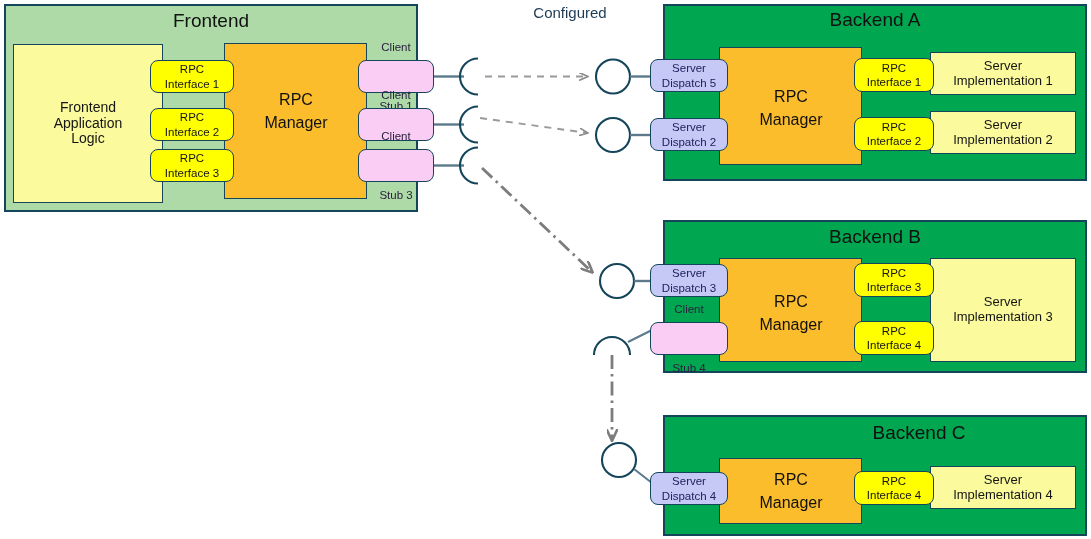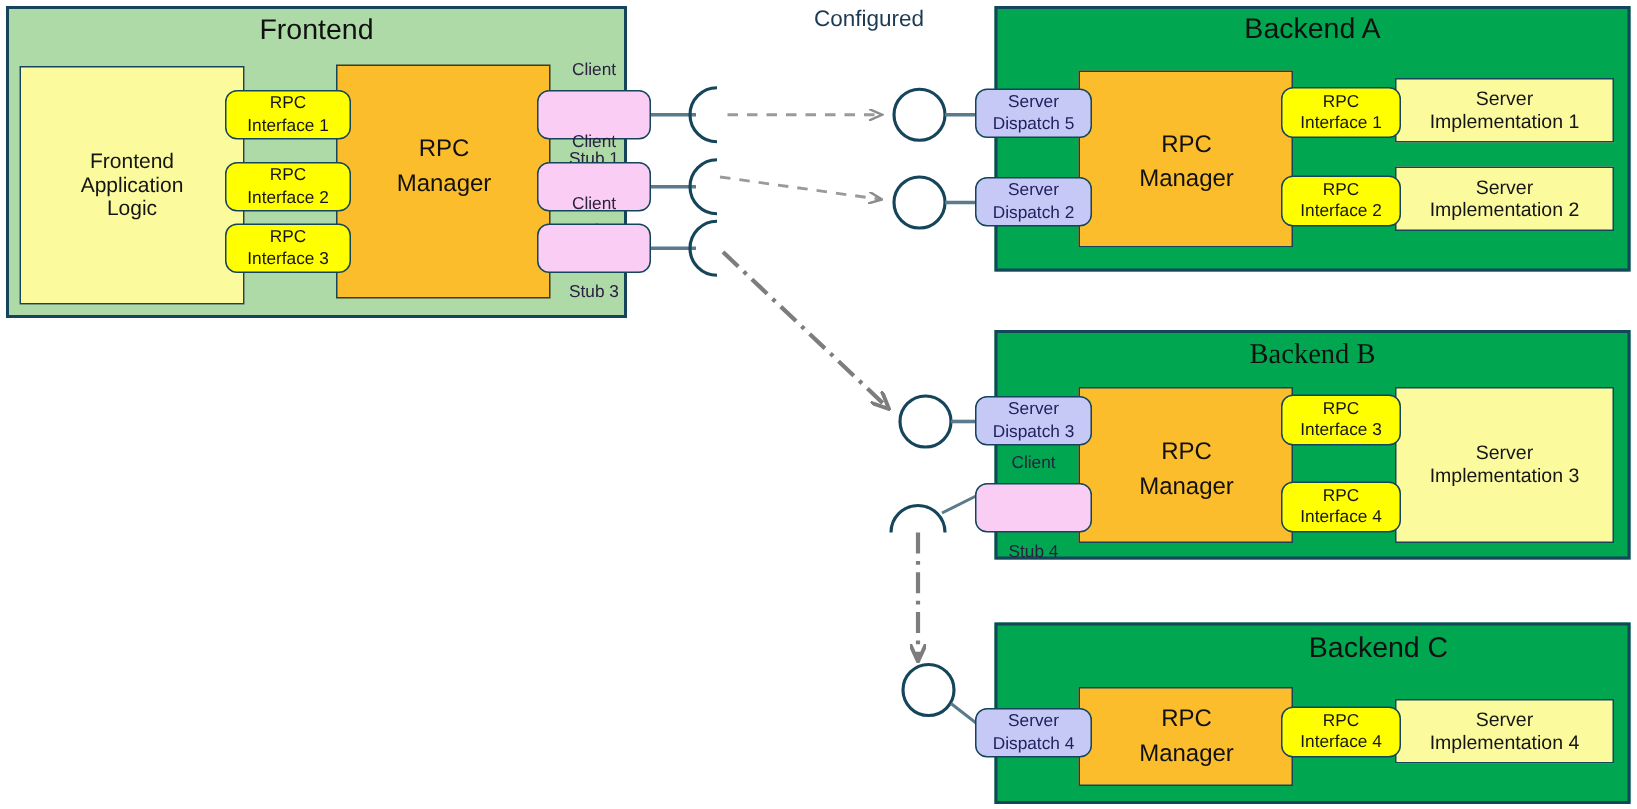--- a/index.html
+++ b/index.html
@@ -165,21 +165,21 @@
   </div>
   <div class="node chip chip-stub z-top" style="left:358px; top:108px; width:76px; height:33px;">
     <span>Client</span>
     <span>Stub 2</span>
   </div>
   <div class="node chip chip-stub z-top" style="left:358px; top:149px; width:76px; height:33px;">
     <span>Client</span>
     <span>Stub 3</span>
   </div>
 
-  <div class="free-label z-top" style="left:484px; top:3px; width:132px;text-align:right;">
+  <div class="free-label z-top" style="left:504px; top:3px; width:132px;">
     <div>Configured</div>
   </div>
 
   <div class="node panel-backend z-base" style="left:663px; top:4px; width:424px; height:177px;"></div>
   <div class="panel-title z-top" style="left:663px; top:9px; width:424px;">Backend A</div>
 
   <div class="node block-manager z-low" style="left:719px; top:47px; width:143px; height:118px;"></div>
   <div class="manager-label z-mid" style="left:748px; top:85px; width:86px;">
     <div>RPC</div>
     <div>Manager</div>
@@ -206,21 +206,21 @@
   <div class="node block-impl z-mid" style="left:930px; top:52px; width:146px; height:43px;">
     <span>Server</span>
     <span>Implementation 1</span>
   </div>
   <div class="node block-impl z-mid" style="left:930px; top:111px; width:146px; height:43px;">
     <span>Server</span>
     <span>Implementation 2</span>
   </div>
 
   <div class="node panel-backend z-base" style="left:663px; top:220px; width:424px; height:153px;"></div>
-  <div class="panel-title z-top" style="left:663px; top:226px; width:424px;font-family:Liberation Serif, serif;">Backend B</div>
+  <div class="panel-title z-top" style="left:663px; top:226px; width:424px;">Backend B</div>
 
   <div class="node block-manager z-low" style="left:719px; top:258px; width:143px; height:104px;"></div>
   <div class="manager-label z-mid" style="left:748px; top:290px; width:86px;">
     <div>RPC</div>
     <div>Manager</div>
   </div>
 
   <div class="node chip chip-dispatch z-top" style="left:650px; top:264px; width:78px; height:33px;">
     <span>Server</span>
     <span>Dispatch 3</span>

